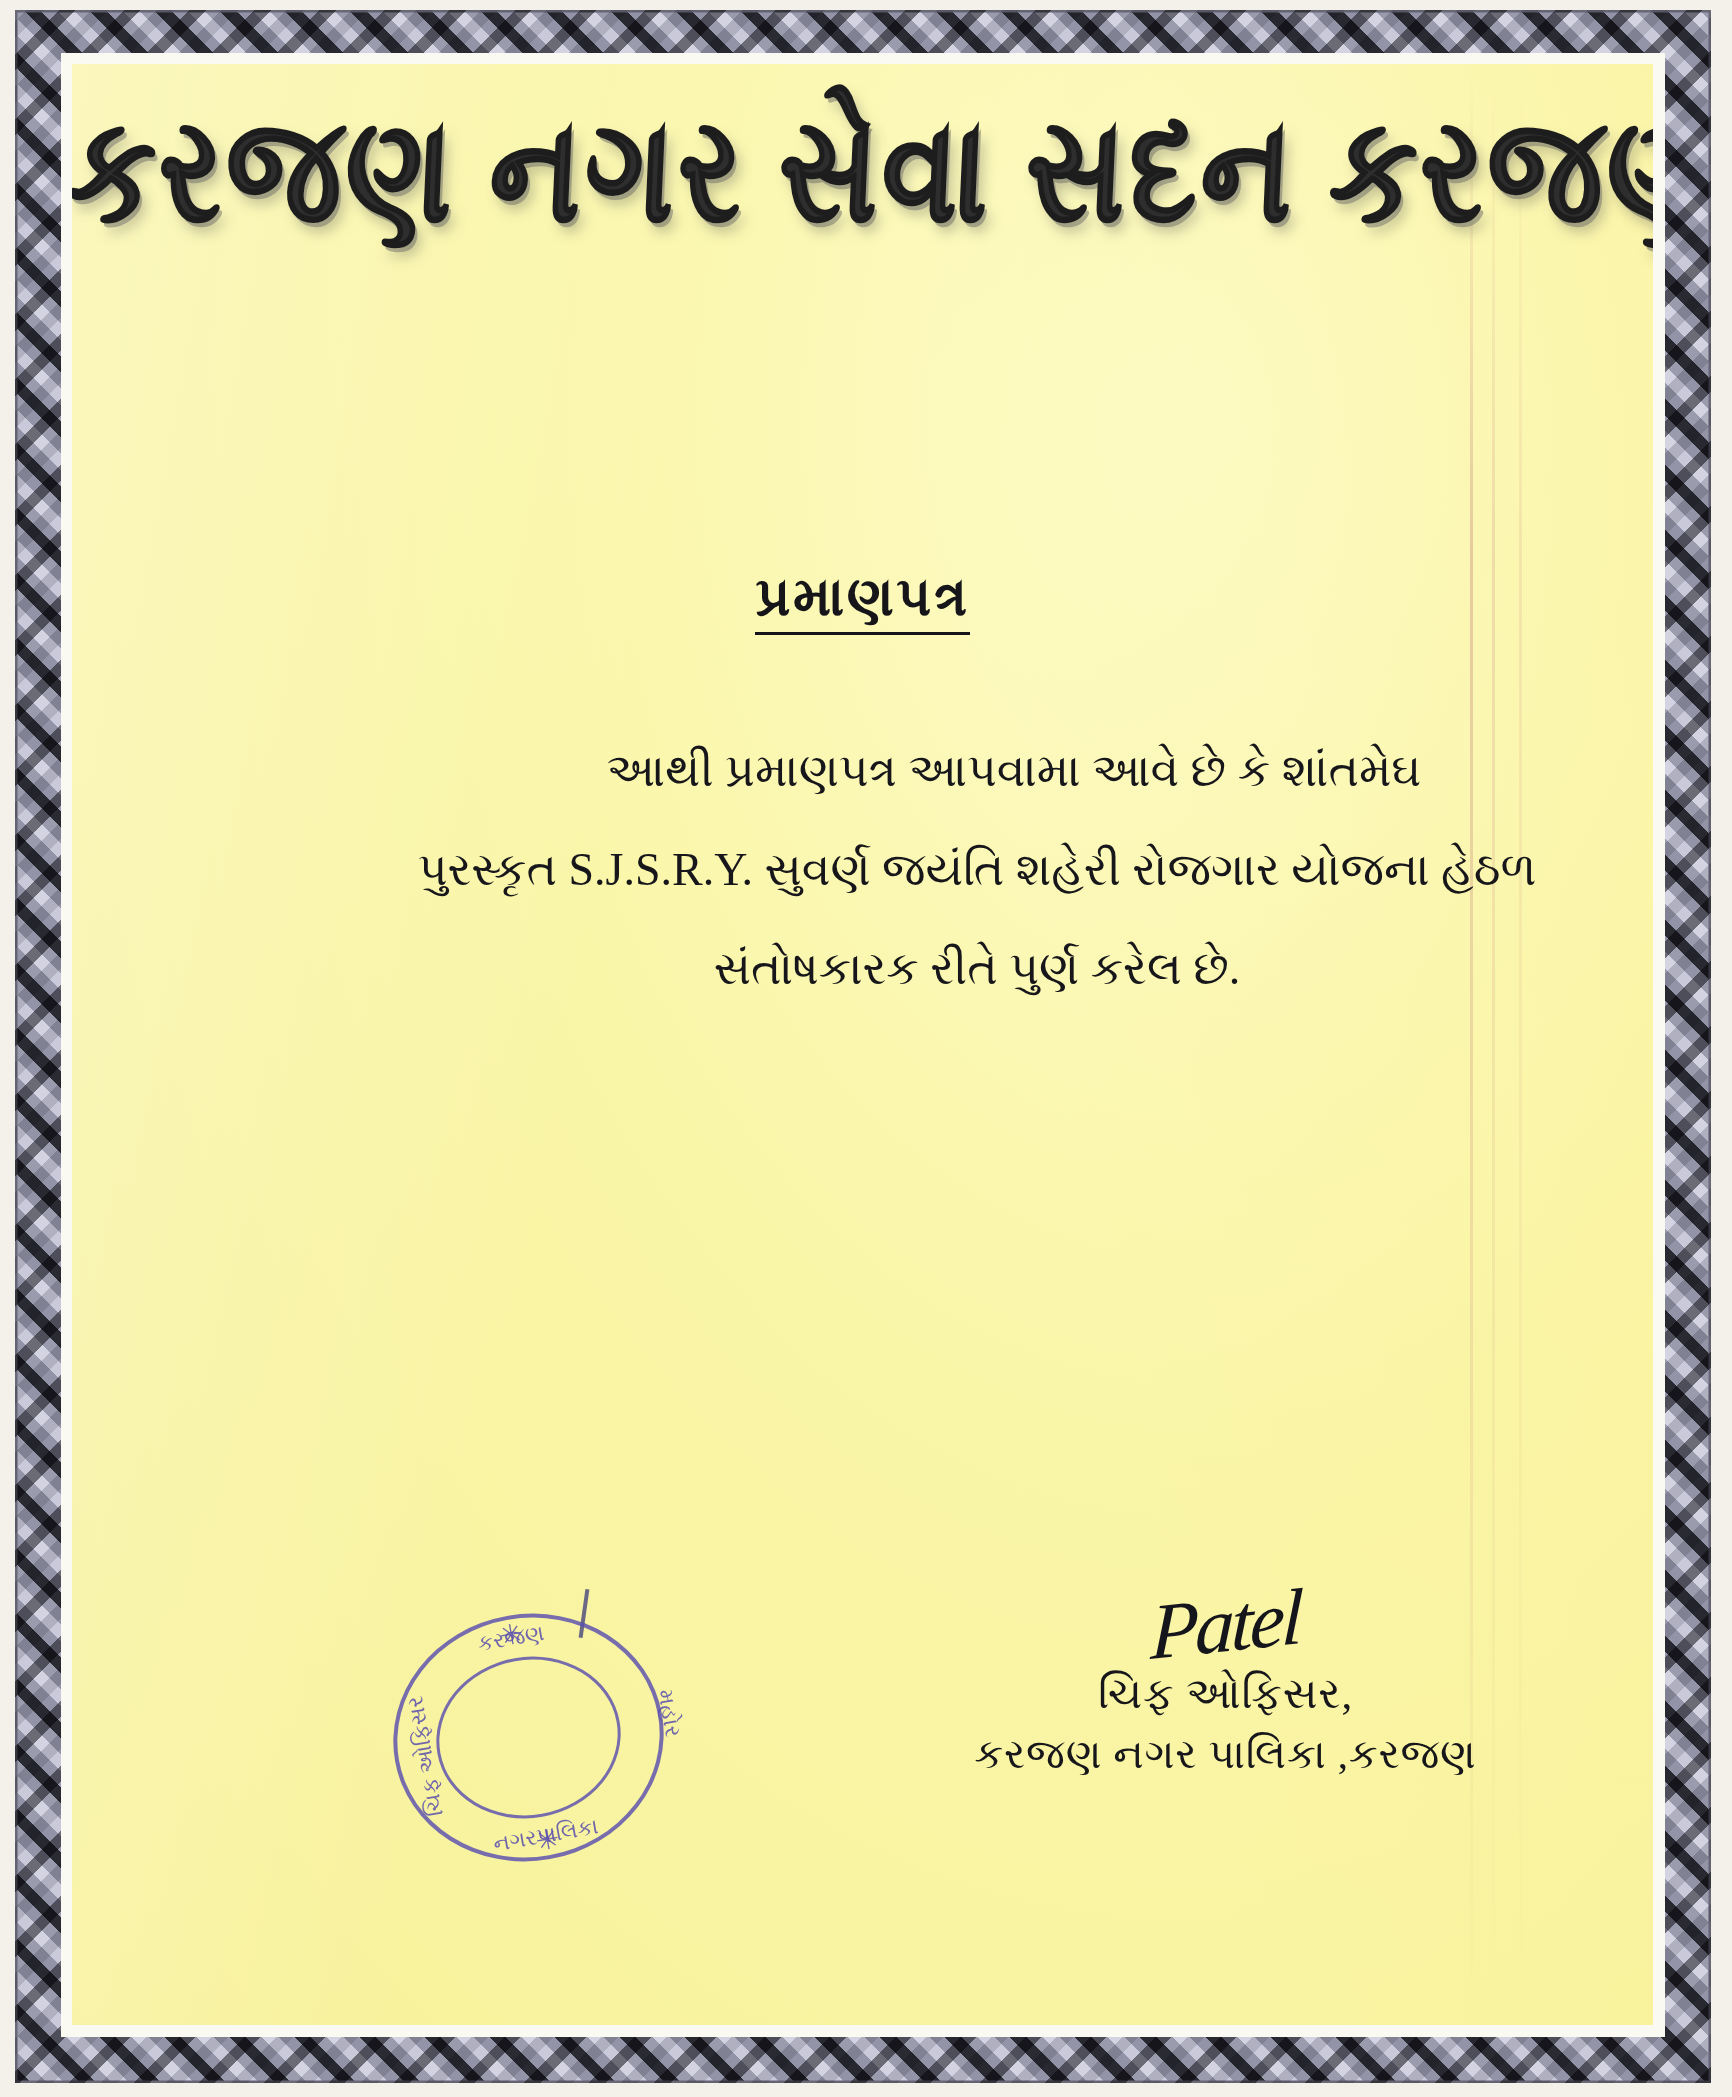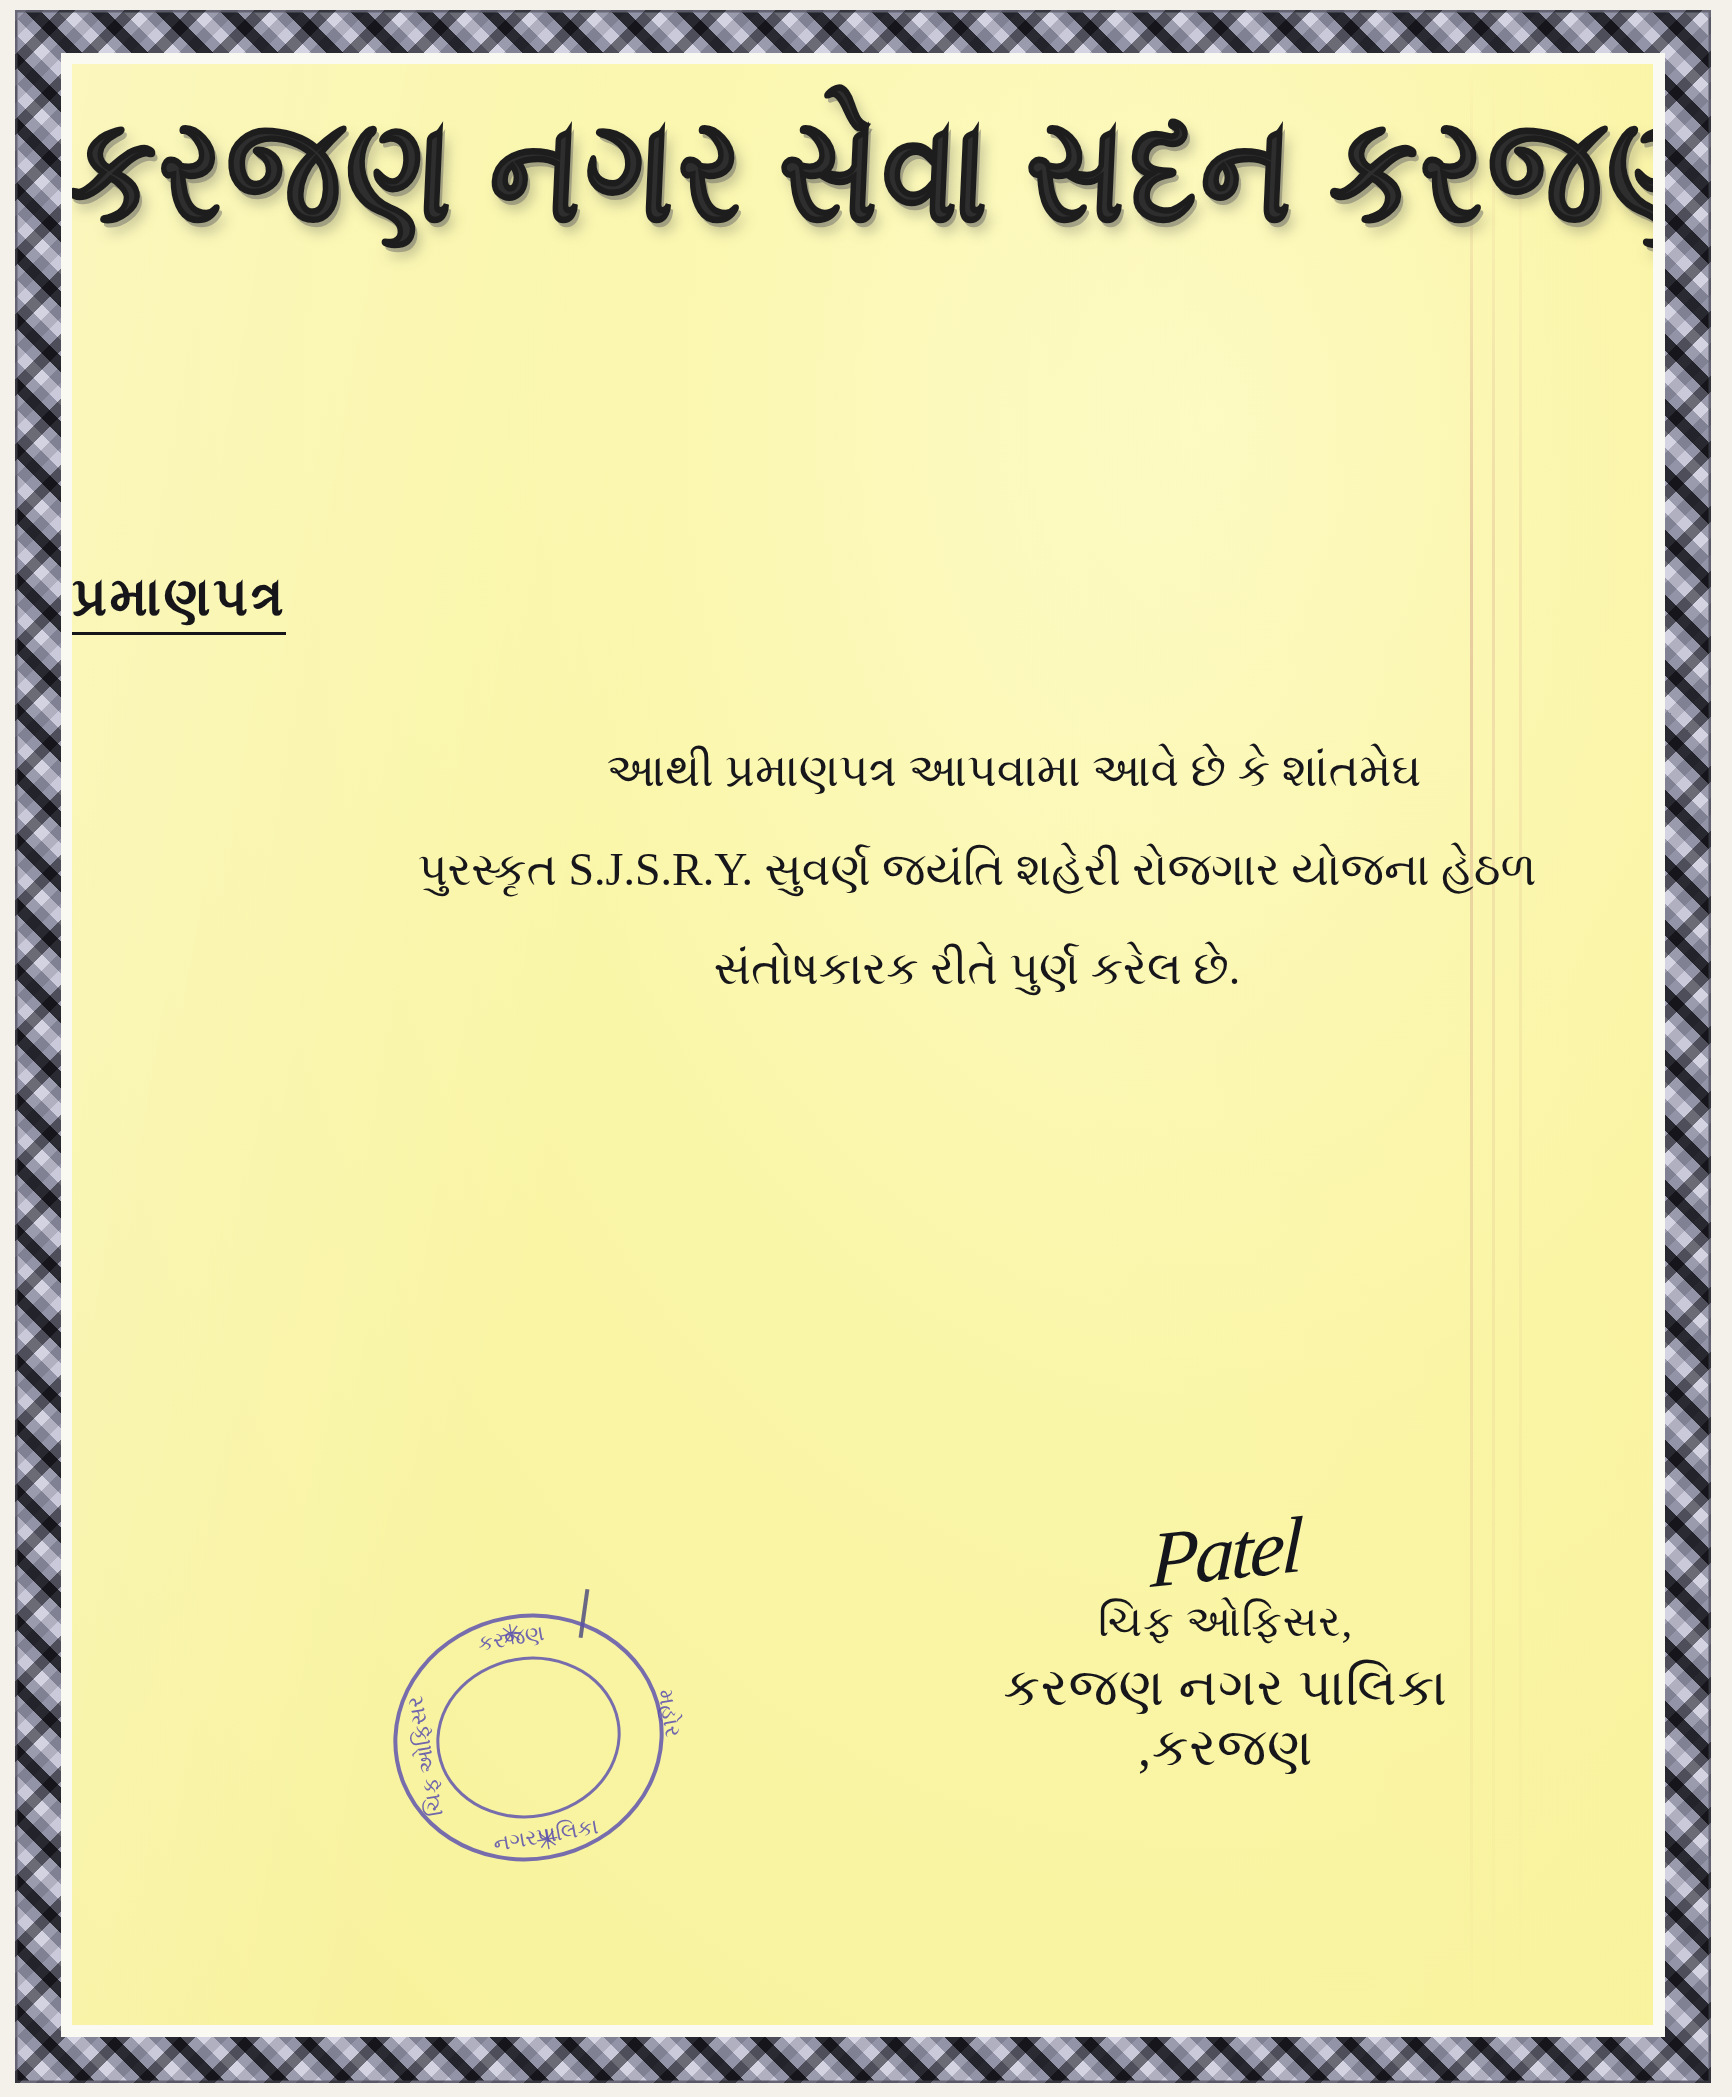--- a/index.html
+++ b/index.html
@@ -122,21 +122,21 @@
     white-space: nowrap;
     -webkit-text-stroke: 1.6px #1d1d1d;
   }
 
   
   .doc-title {
     position: absolute;
     top: 502px;
     left: 0;
     width: 100%;
-    text-align: left;
+    text-align: center;
     font-family: "Liberation Serif", serif;
     font-size: 54px;
     font-weight: bold;
     letter-spacing: 2.5px;
     color: #16161a;
   }
   .doc-title span {
     border-bottom: 3.3px solid #16161a;
     padding-bottom: 5px;
   }
@@ -177,21 +177,21 @@
     margin-bottom: -5px;
     letter-spacing: -3.3px;
     display: block;
   }
   .sig-role {
     font-size: 43px;
     margin-top: 4px;
     letter-spacing: 0.8px;
   }
   .sig-office {
-    font-size: 52px;
+    font-size: 41px;
     margin-top: 11.5px;
     letter-spacing: 0.8px;
   }
 
   
   .stamp {
     position: absolute;
     left: 321px;
     bottom: 164px;
     width: 271px;

